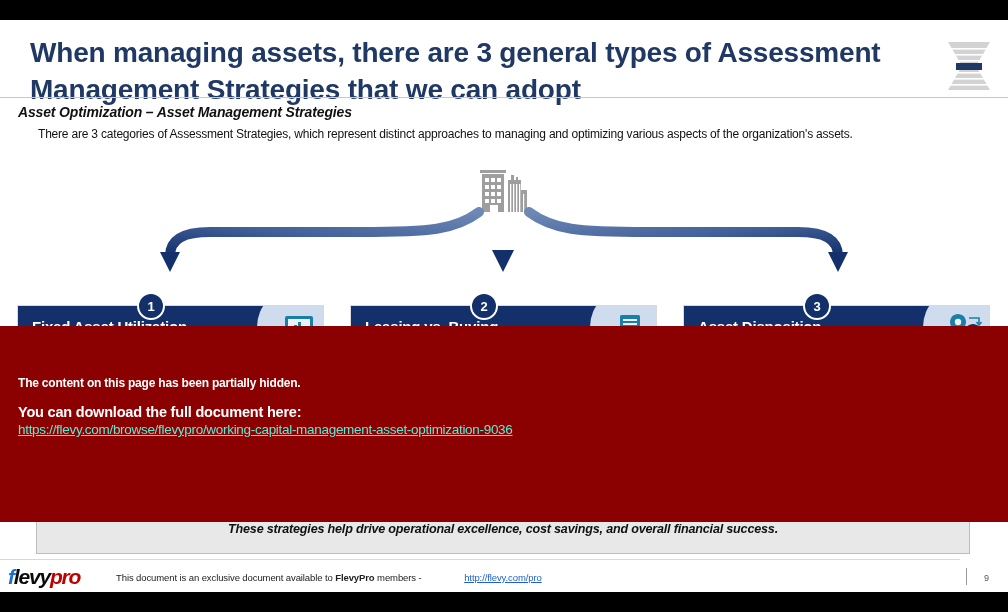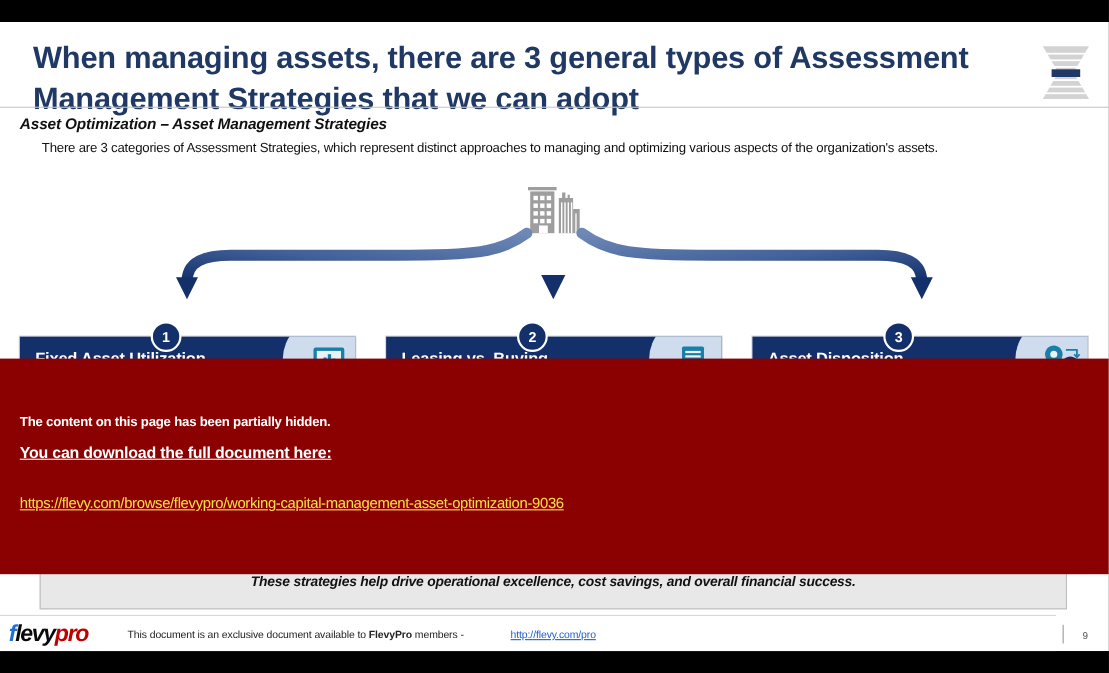--- a/index.html
+++ b/index.html
@@ -107,22 +107,22 @@
   .f-page{position:absolute;left:984px;top:13px;font-size:9px;color:#555;}
 
   
   .overlay{
     position:absolute;left:0;top:306px;width:1008px;height:196px;
     background:#8B0000;
   }
   .ov-l1{position:absolute;left:18px;top:50px;font-size:12px;font-weight:bold;color:#fff;
          letter-spacing:-0.2px;}
   .ov-l2{position:absolute;left:18px;top:78px;font-size:14.5px;font-weight:bold;color:#fff;
-         letter-spacing:-0.2px;text-decoration:underline;}
-  .ov-link{position:absolute;left:18px;top:124px;font-size:13.5px;color:#fde047;
+         letter-spacing:-0.2px;}
+  .ov-link{position:absolute;left:18px;top:96px;font-size:13.5px;color:#5eead4;
            text-decoration:underline;letter-spacing:-0.3px;}
 </style>
 </head>
 <body>
 
 <div class="topbar"></div>
 
 <div class="slide">
 
   <div class="title">When managing assets, there are 3 general types of Assessment Management Strategies that we can adopt</div>

